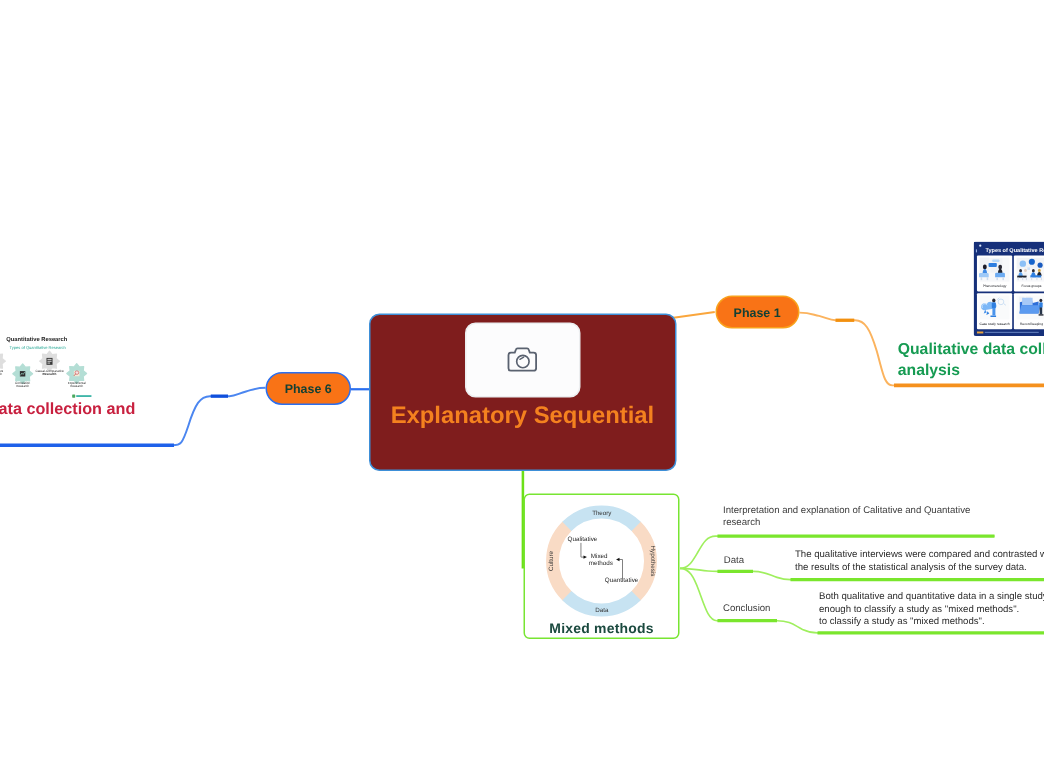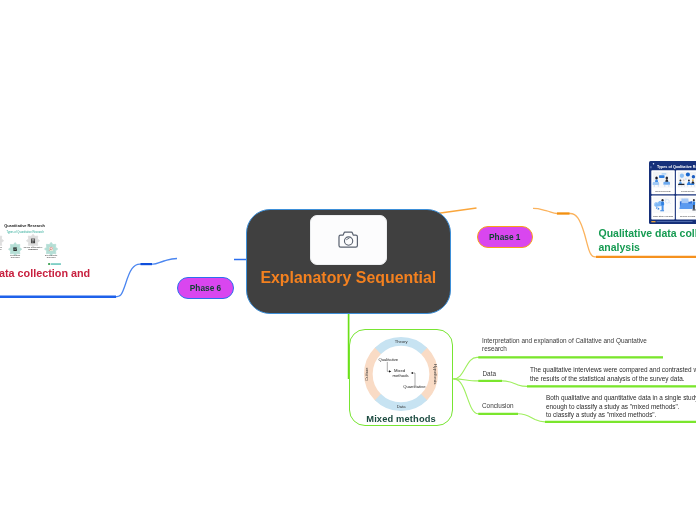--- a/index.html
+++ b/index.html
@@ -4,36 +4,36 @@
 <style>
   html,body{margin:0;padding:0;}
   body{width:696px;height:520px;background:#ffffff;overflow:hidden;
        font-family:"Liberation Sans",sans-serif;position:relative;}
   #canvas{position:absolute;left:0;top:0;width:696px;height:520px;overflow:hidden;}
   svg.links{position:absolute;left:0;top:0;width:696px;height:520px;}
   .node{position:absolute;box-sizing:border-box;}
 
   
   #central-node{left:245.9px;top:208.7px;width:204.8px;height:105.8px;
-    border:1.6px solid #3D8FD8;border-radius:24px;background:#404040;
+    border:1.6px solid #3D8FD8;border-radius:7px;background:#7f1d1d;
     display:flex;flex-direction:column;align-items:center;}
   #central-img-placeholder{width:75px;height:48px;margin-top:5px;
     background:#fcfcfd;border:1px solid #eceef0;border-radius:7px;display:flex;align-items:center;justify-content:center;}
   #central-title{margin-top:3px;font-size:15.9px;font-weight:bold;color:#F4811F;
     text-align:center;line-height:20.6px;letter-spacing:0px;}
 
   
   .pill{display:flex;align-items:center;justify-content:center;
-    border-radius:12px;background:#d946ef;font-size:8.3px;font-weight:bold;color:#134034;margin-top:29px;}
+    border-radius:12px;background:#f97316;font-size:8.3px;font-weight:bold;color:#134034;}
   #phase1{left:476.5px;top:196.8px;width:56.5px;height:22.6px;border:1.6px solid #F9A11B;}
   #phase2{left:177px;top:247.5px;width:57px;height:22.8px;border:1.6px solid #2B6FEF;}
 
   
   #mixed-node{left:348.8px;top:328.8px;width:104.5px;height:97.5px;
-    border:1.6px solid #78E532;border-radius:16px;background:#ffffff;
+    border:1.6px solid #78E532;border-radius:4px;background:#ffffff;
     display:flex;flex-direction:column;align-items:center;}
   #mixed-diagram{margin-top:4px;}
   #mixed-label{font-size:9.3px;font-weight:bold;color:#1b4a3f;margin-top:0px;letter-spacing:0.15px;}
 
   
   .big-text{font-size:10.5px;font-weight:bold;line-height:14px;}
   #qual-text{left:598.5px;top:226px;color:#169B52;white-space:nowrap;}
   #quant-image{left:-24px;top:217px;width:86px;height:71px;overflow:hidden;}
   #quant-image svg{width:86px;height:71px;display:block;}
   #qual-image{left:649px;top:161px;width:51.5px;height:63px;overflow:hidden;}

